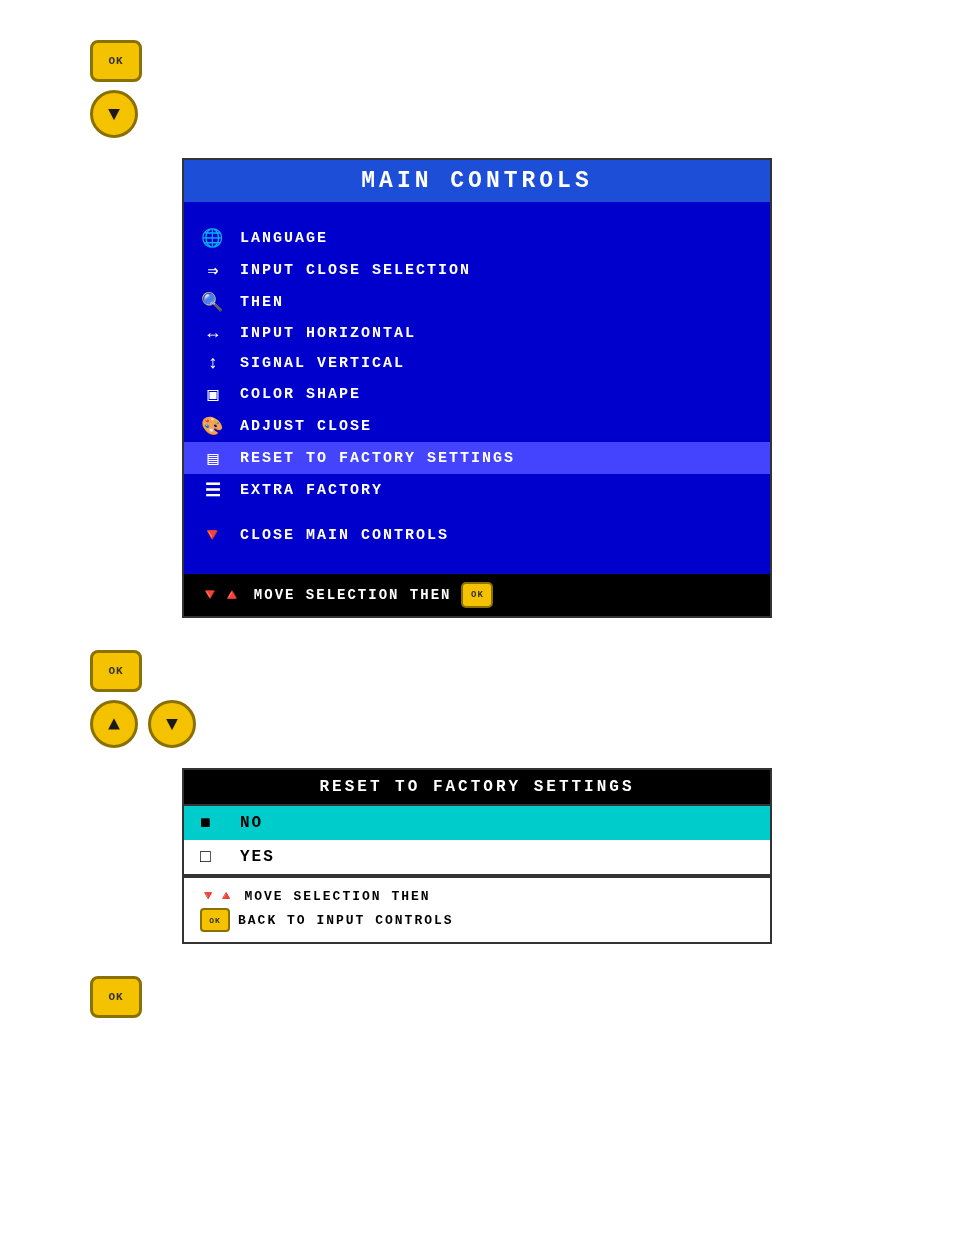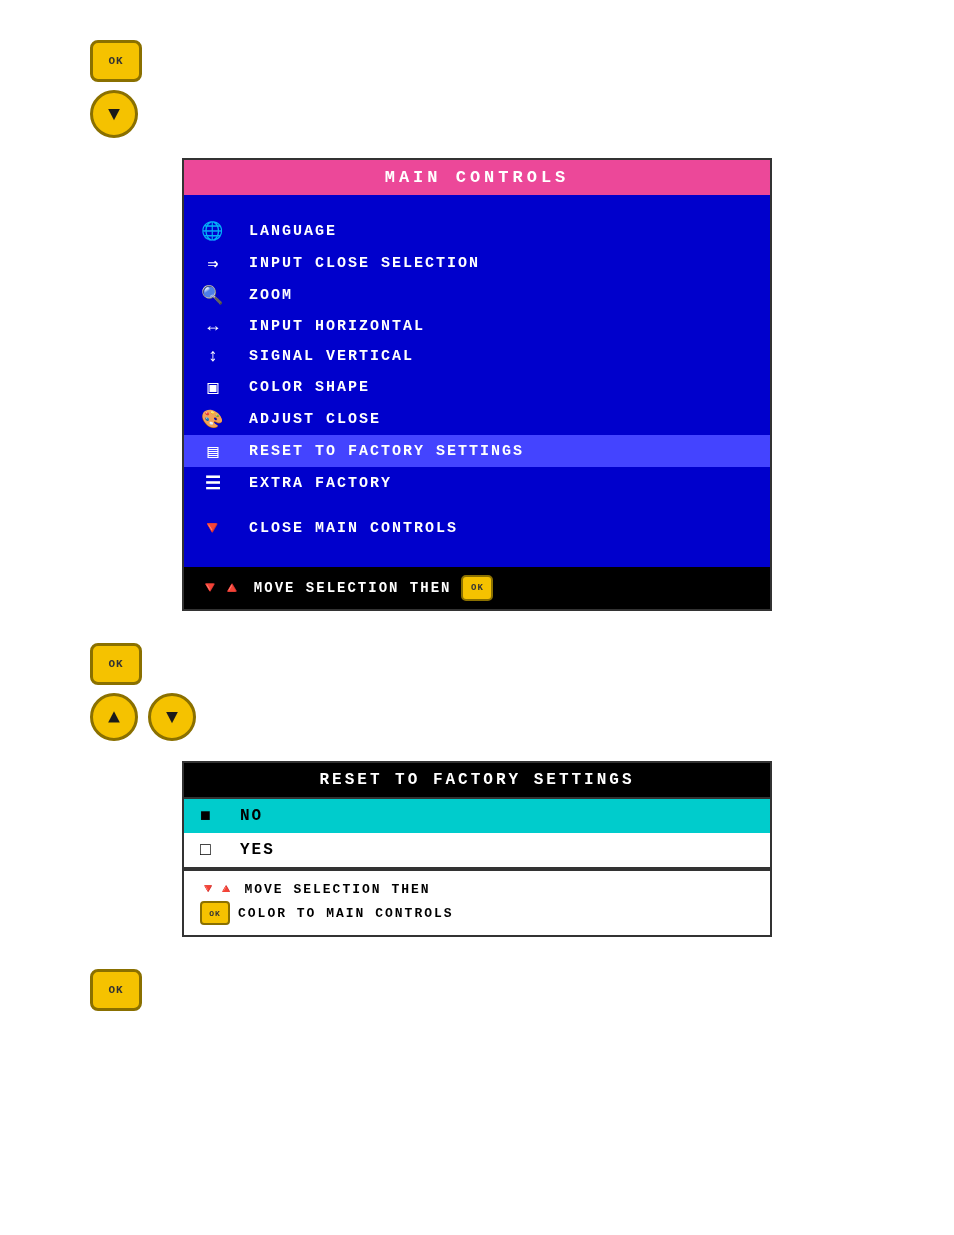--- a/index.html
+++ b/index.html
@@ -67,25 +67,25 @@
     }
 
     
     .main-menu {
       width: 590px;
       border: 2px solid #333;
       margin: 0 auto;
     }
 
     .menu-title {
-      background: #ec4899;
+      background: #1d4ed8;
       color: #ffffff;
       text-align: center;
       padding: 8px 12px;
-      font-size: 17px;
+      font-size: 23px;
       font-weight: bold;
       letter-spacing: 4px;
     }
 
     .menu-body {
       background: #0000cc;
       padding: 10px 0;
     }
 
     .menu-item {
@@ -105,21 +105,20 @@
     }
 
     .menu-item-icon {
       font-size: 18px;
       min-width: 28px;
       text-align: center;
     }
 
     .menu-item-text {
       letter-spacing: 2px;
-      margin-left: 9px;
     }
 
     .menu-spacer {
       height: 10px;
       background: #0000cc;
     }
 
     .close-item {
       display: flex;
       align-items: center;
@@ -286,21 +285,21 @@
         <span class="menu-item-text">LANGUAGE</span>
       </div>
 
       <div class="menu-item">
         <span class="menu-item-icon">⇒</span>
         <span class="menu-item-text">INPUT CLOSE SELECTION</span>
       </div>
 
       <div class="menu-item">
         <span class="menu-item-icon">🔍</span>
-        <span class="menu-item-text">ZOOM</span>
+        <span class="menu-item-text">THEN</span>
       </div>
 
       <div class="menu-item">
         <span class="menu-item-icon">↔</span>
         <span class="menu-item-text">INPUT HORIZONTAL</span>
       </div>
 
       <div class="menu-item">
         <span class="menu-item-icon">↕</span>
         <span class="menu-item-text">SIGNAL VERTICAL</span>
@@ -363,21 +362,21 @@
         <span>YES</span>
       </div>
     </div>
     <div class="reset-footer">
       <div class="reset-footer-line">
         <span>🔻🔺</span>
         <span>MOVE SELECTION THEN</span>
       </div>
       <div class="reset-footer-line">
         <span class="ok-small-dark">OK</span>
-        <span>COLOR TO MAIN CONTROLS</span>
+        <span>BACK TO INPUT CONTROLS</span>
       </div>
     </div>
   </div>
 
   <div class="section-buttons-3">
     <span class="ok-btn btn-icon">OK</span>
   </div>
 
 </div>
 

